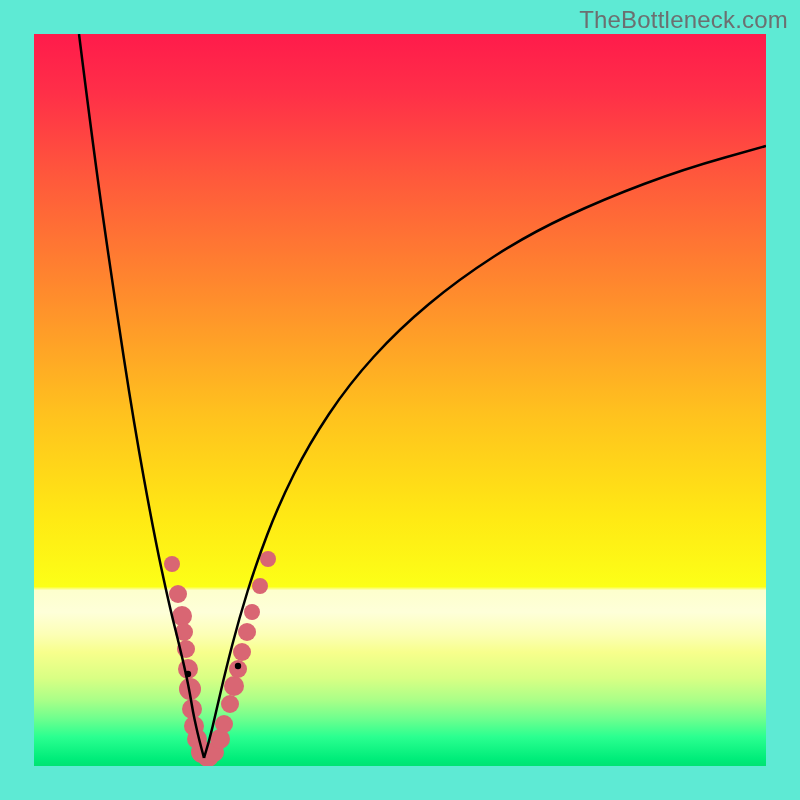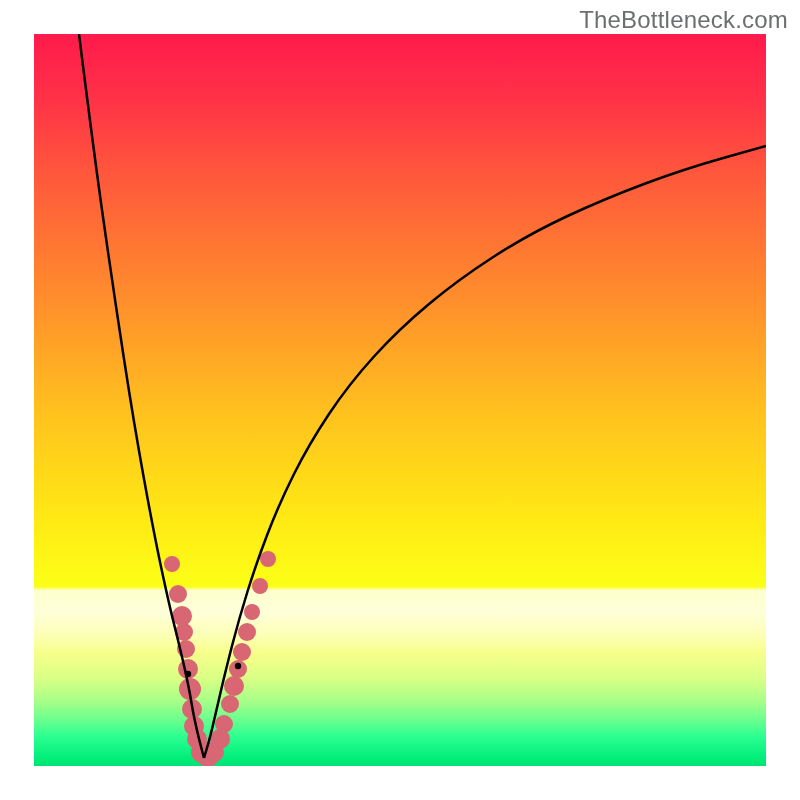--- a/index.html
+++ b/index.html
@@ -3,21 +3,21 @@
 <meta charset="utf-8">
 <style>
   * { margin: 0; padding: 0; box-sizing: border-box; }
   html, body { width: 800px; height: 800px; overflow: hidden; }
   body { background: #000; font-family: Arial, Helvetica, sans-serif; }
 
   .frame {
     position: relative;
     width: 800px;
     height: 800px;
-    background: #ffffff;
+    background: #5eead4;
   }
 
   .plot {
     position: absolute;
     left: 34px;
     top: 34px;
     width: 732px;
     height: 732px;
     overflow: hidden;
   }

